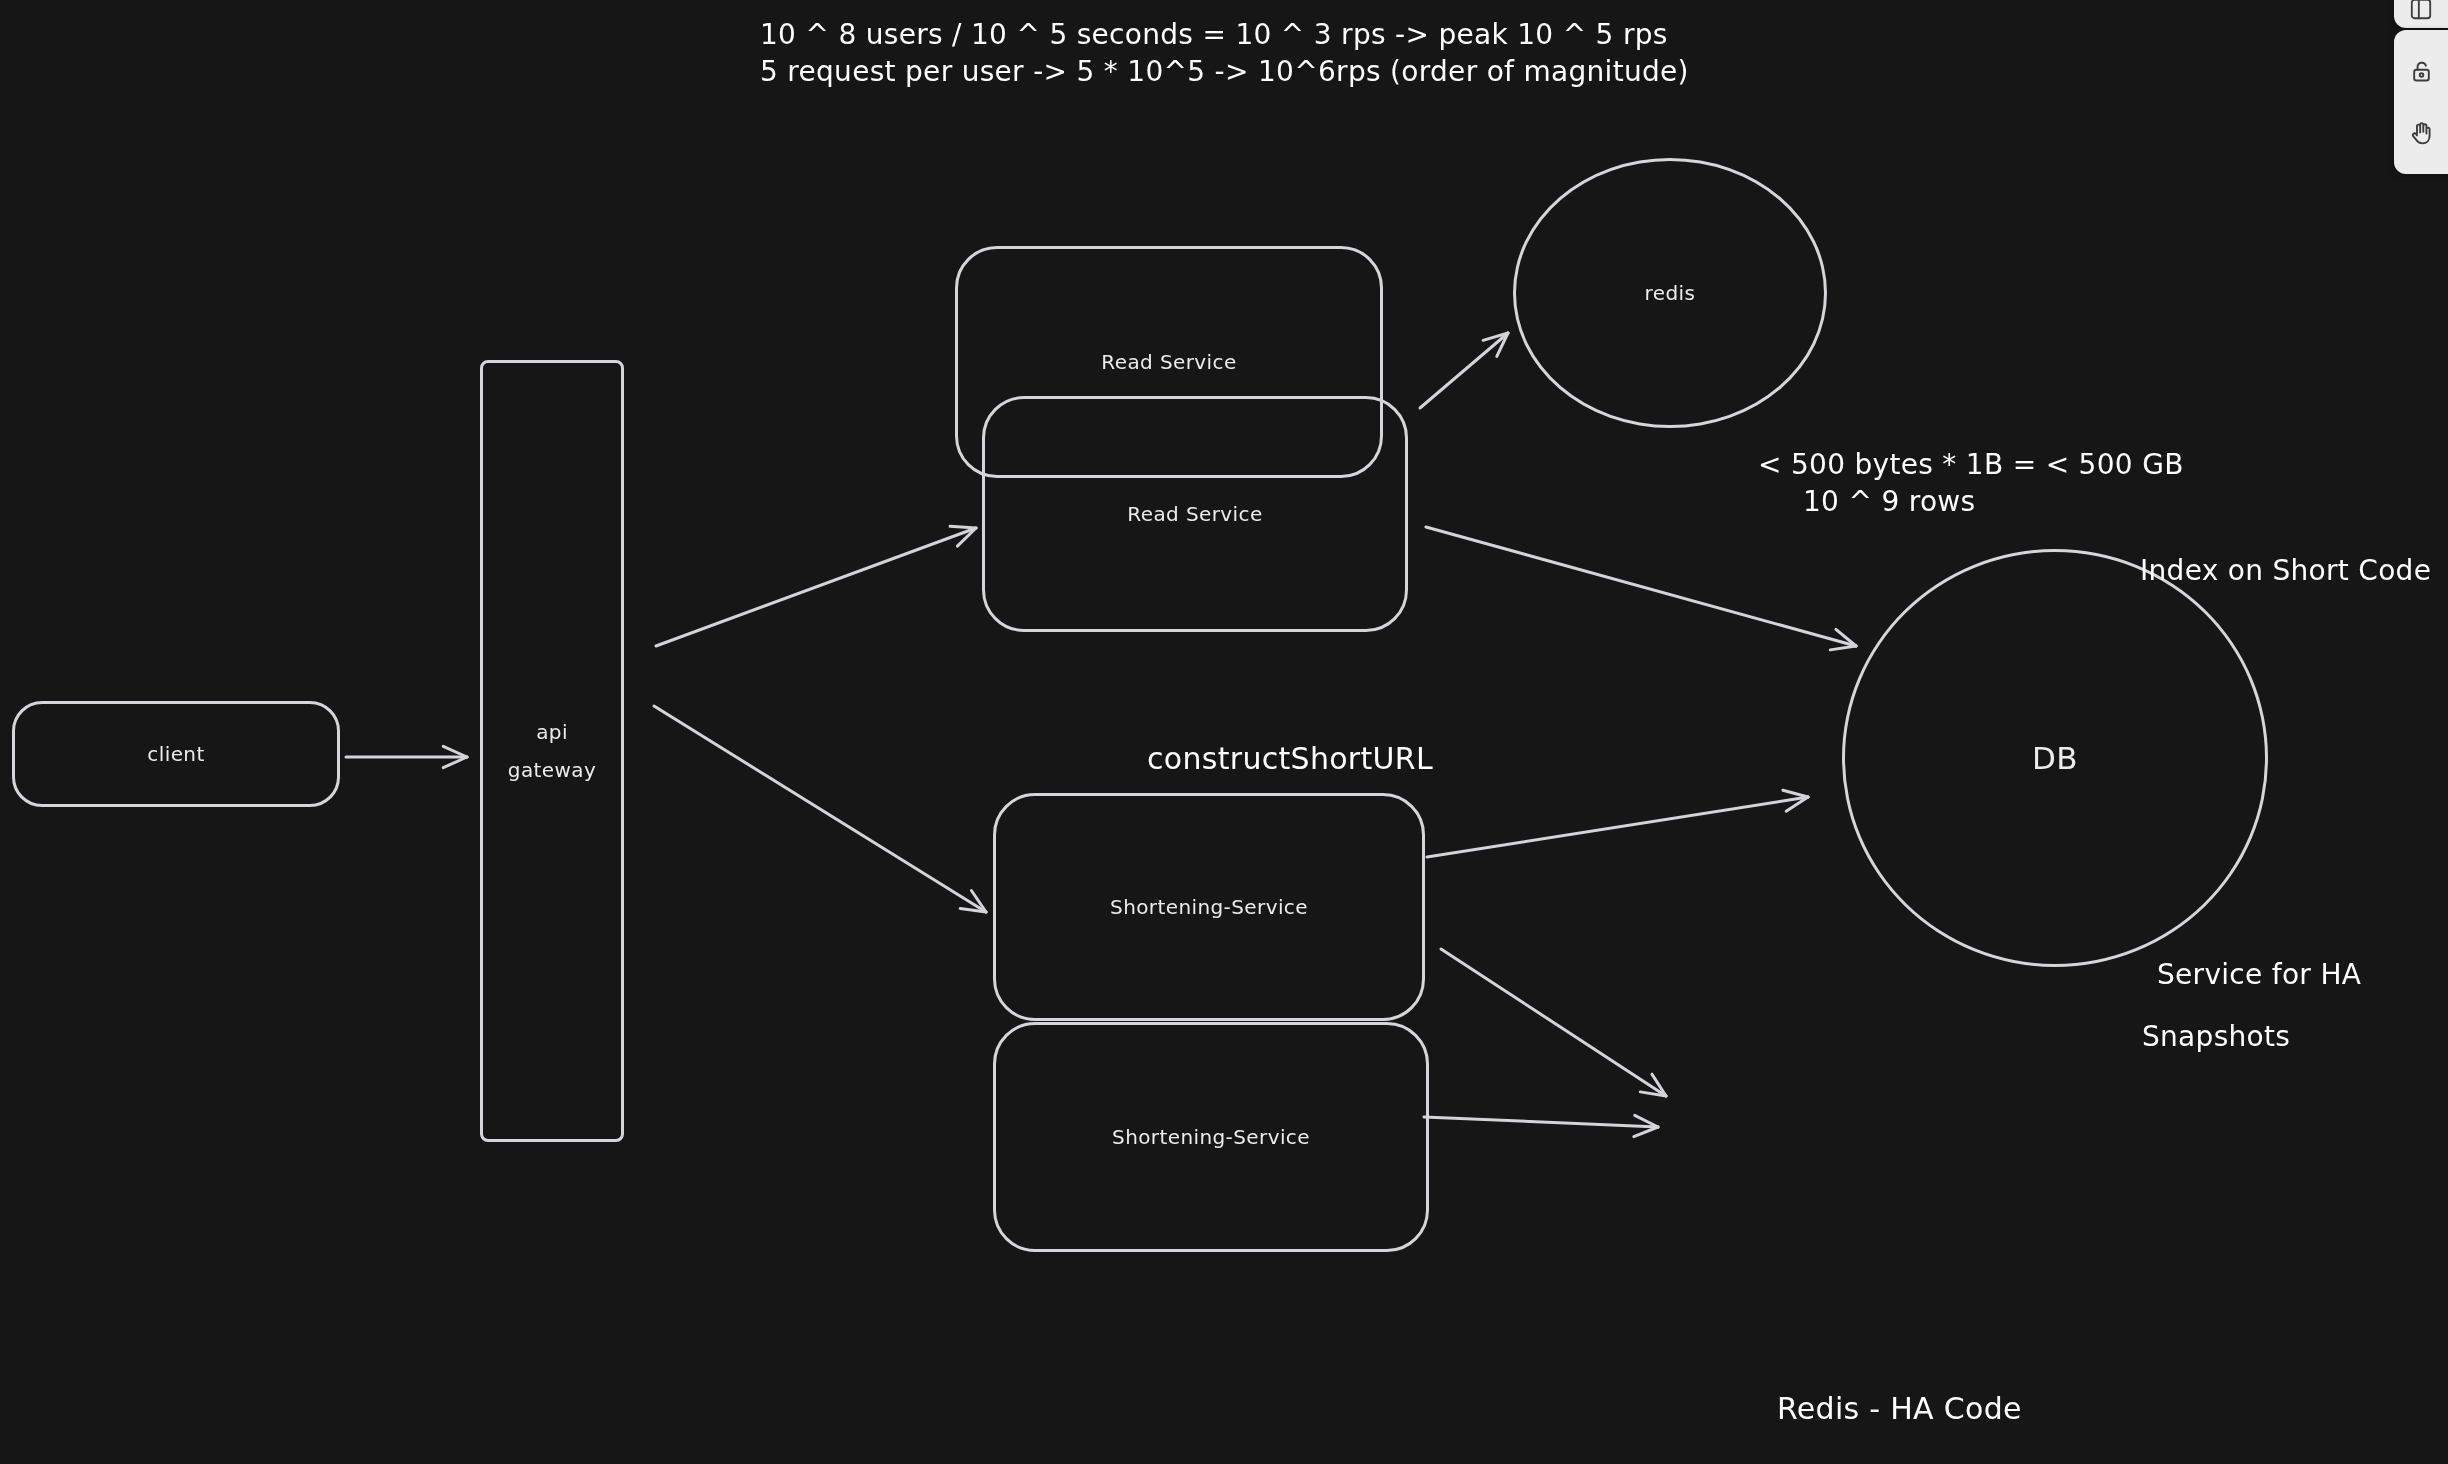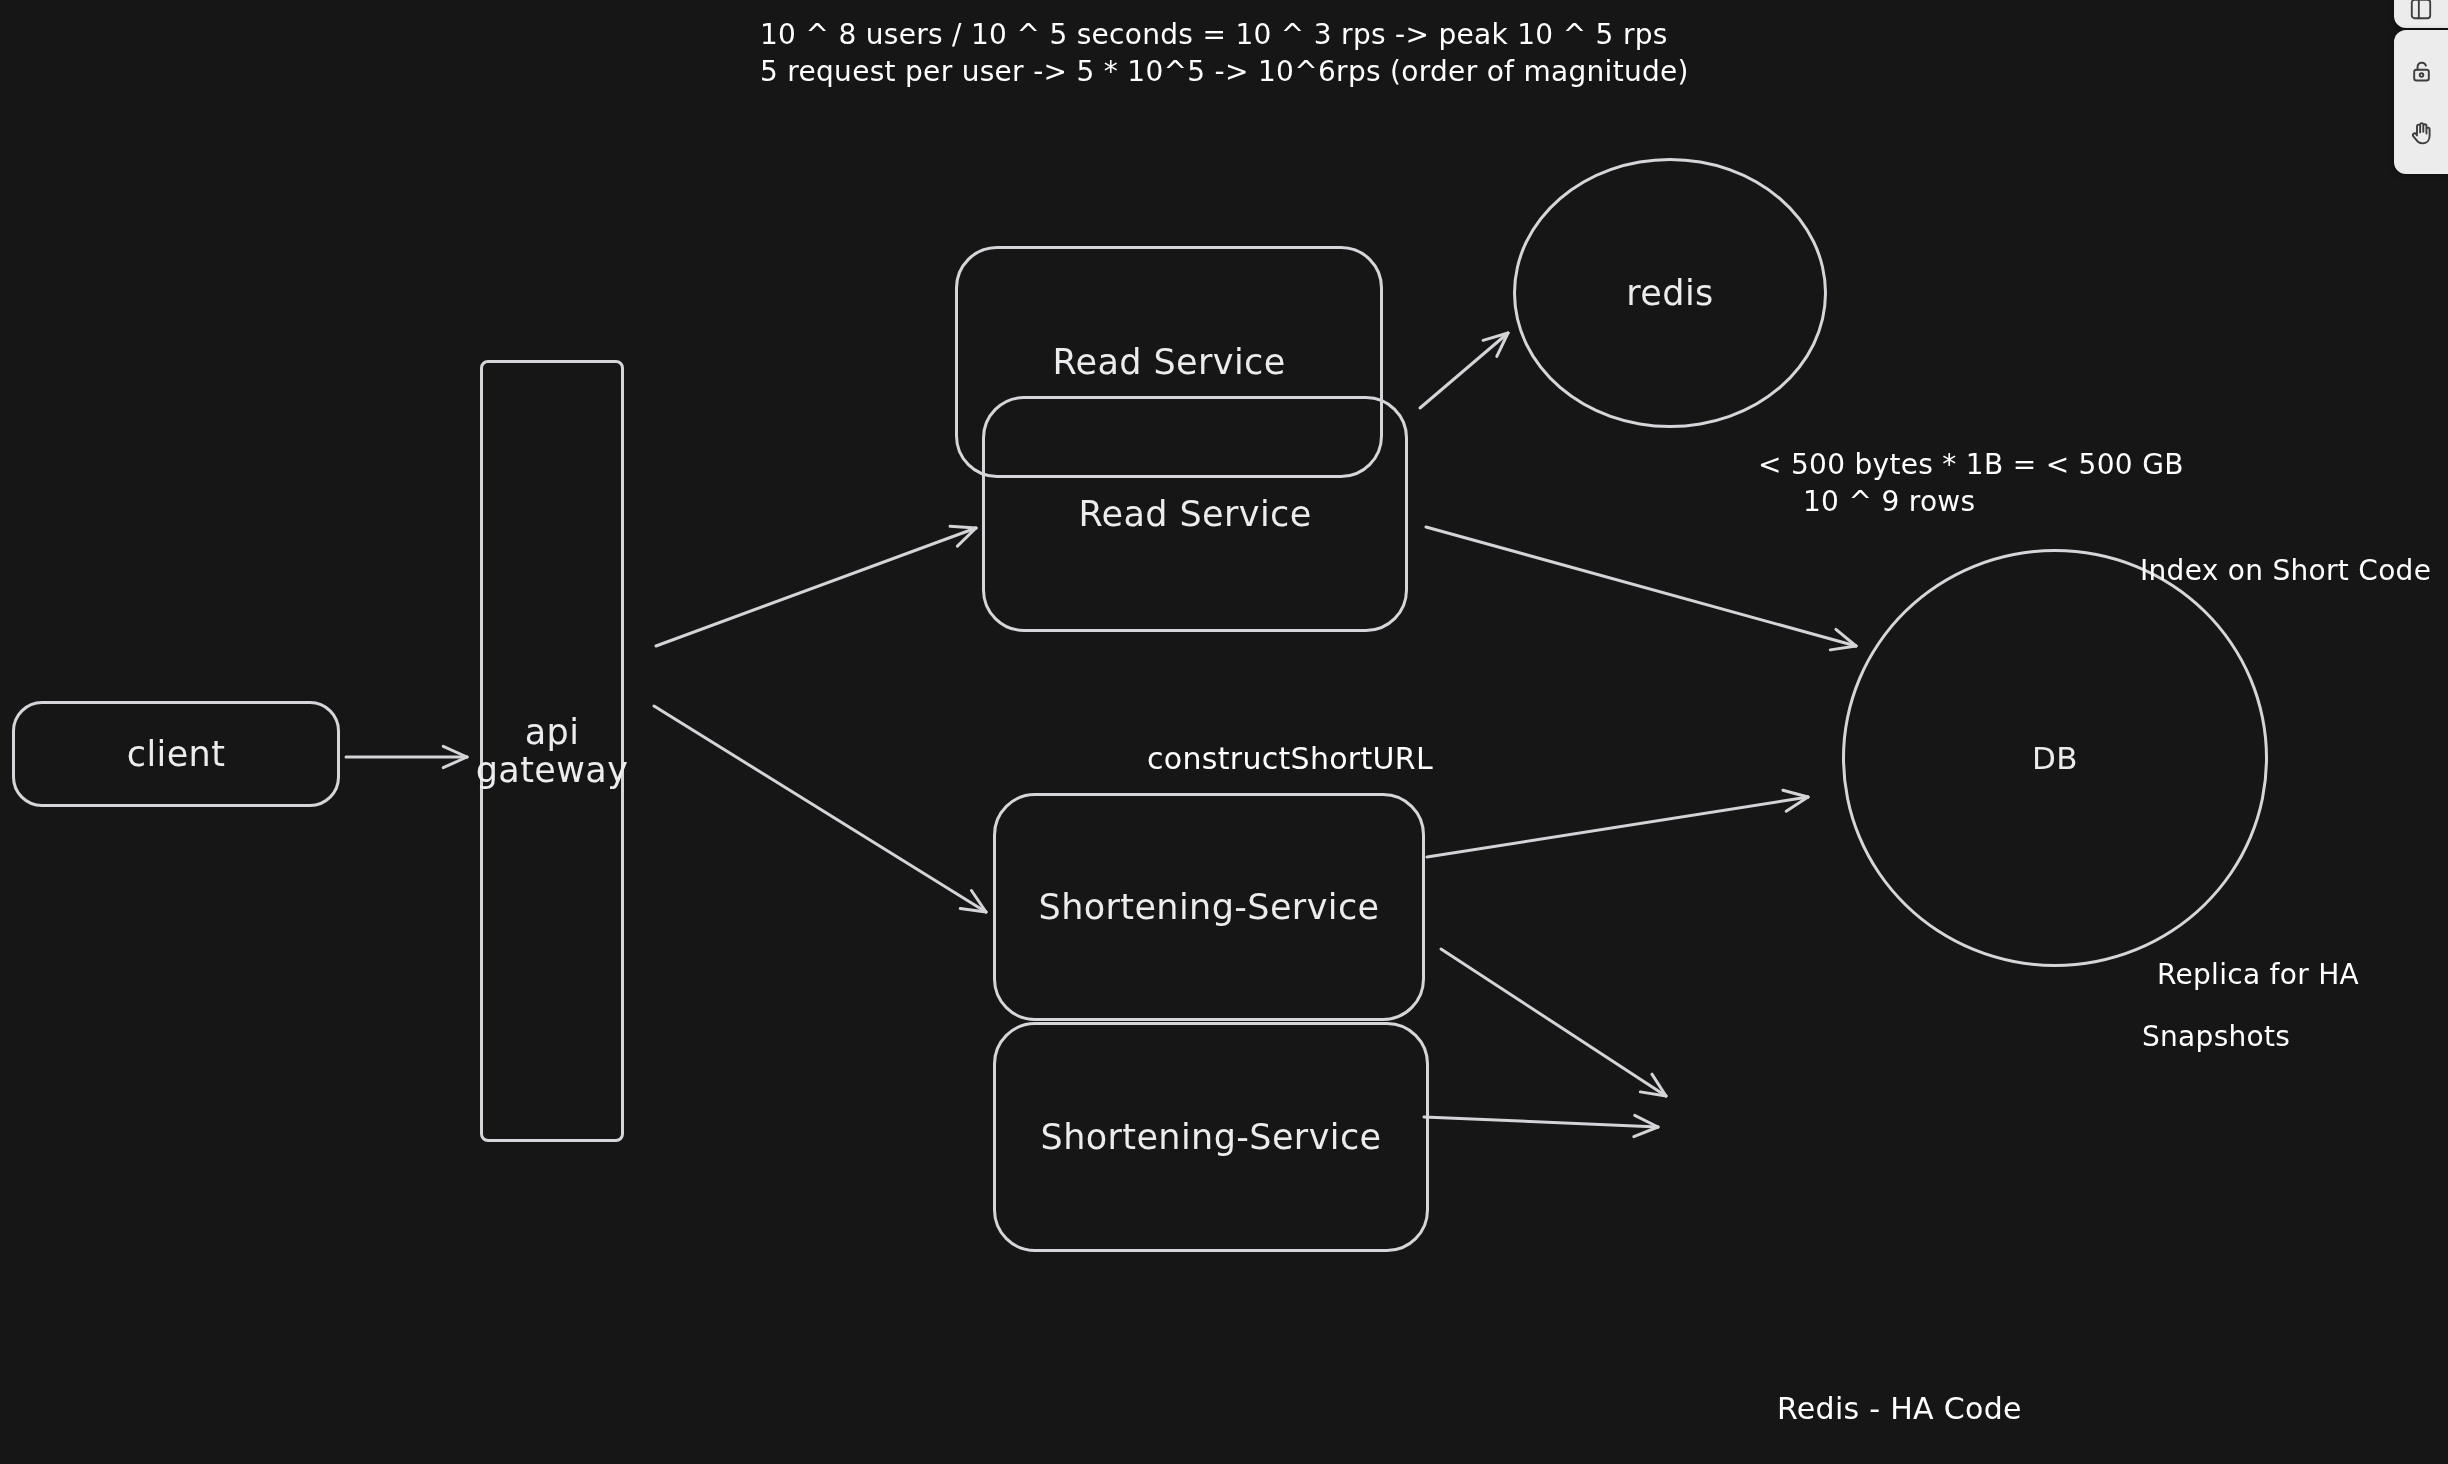--- a/index.html
+++ b/index.html
@@ -3,21 +3,21 @@
 <meta charset="utf-8">
 <style>
   html,body{margin:0;padding:0;background:#161616;overflow:hidden;}
   .canvas{position:relative;width:2448px;height:1464px;background:#161616;
           font-family:"DejaVu Sans",sans-serif;color:#e6e6e8;}
   svg.edges{position:absolute;left:0;top:0;width:2448px;height:1464px;pointer-events:none;}
   .node{position:absolute;display:flex;align-items:center;justify-content:center;
         border:3px solid #d6d6da;background:transparent;box-sizing:border-box;text-align:center;}
   .rect{border-radius:42px;}
   .ellipse{border-radius:50%;}
-  .node .lbl{font-size:35px;letter-spacing:.4px;color:#ececee;line-height:38px;}
+  .node .lbl{font-size:20px;letter-spacing:.4px;color:#ececee;line-height:38px;}
   .note{position:absolute;font-size:28px;letter-spacing:.3px;line-height:37px;
         color:#ffffff;white-space:pre;}
   .toolbar-card{position:absolute;right:0;background:#ececec;border-radius:12px 0 0 12px;
         box-shadow:0 1px 6px rgba(0,0,0,.35);display:flex;flex-direction:column;
         align-items:center;justify-content:space-around;}
   .tb-icon{width:30px;height:30px;display:flex;align-items:center;justify-content:center;}
   .tb-icon svg{stroke:#3d3d3d;fill:none;stroke-width:1.7;stroke-linecap:round;stroke-linejoin:round;}
 </style>
 </head>
 <body>
@@ -105,21 +105,21 @@
 
   <div class="note" style="left:760px;top:16px;"><span>10 ^ 8 users / 10 ^ 5 seconds = 10 ^ 3 rps -&gt; peak 10 ^ 5 rps</span><br><span>5 request per user -&gt; 5 * 10^5 -&gt; 10^6rps (order of magnitude)</span></div>
 
 
   <div class="note" style="left:1758px;top:446px;"><span>&lt; 500 bytes * 1B = &lt; 500 GB</span><br><span style="padding-left:45px;">10 ^ 9 rows</span></div>
 
   <div class="note" style="left:2140px;top:552px;"><span>Index on Short Code</span></div>
 
   <div class="note" style="left:1147px;top:740px;font-size:30px;"><span>constructShortURL</span></div>
 
-  <div class="note" style="left:2157px;top:956px;"><span>Replica for HA</span></div>
+  <div class="note" style="left:2157px;top:956px;"><span>Service for HA</span></div>
 
   <div class="note" style="left:2142px;top:1018px;"><span>Snapshots</span></div>
 
   <div class="note" style="left:1777px;top:1390px;font-size:30px;"><span>Redis - HA Code</span></div>
 
   <div class="toolbar-card" style="top:-16px;width:54px;height:40px;justify-content:flex-end;padding-bottom:4px;">
     <div class="tb-icon">
       <svg viewBox="0 0 24 24" width="26" height="26">
         <rect x="3.5" y="3.5" width="17" height="17" rx="2.5"></rect>
         <line x1="10" y1="3.5" x2="10" y2="20.5"></line>

